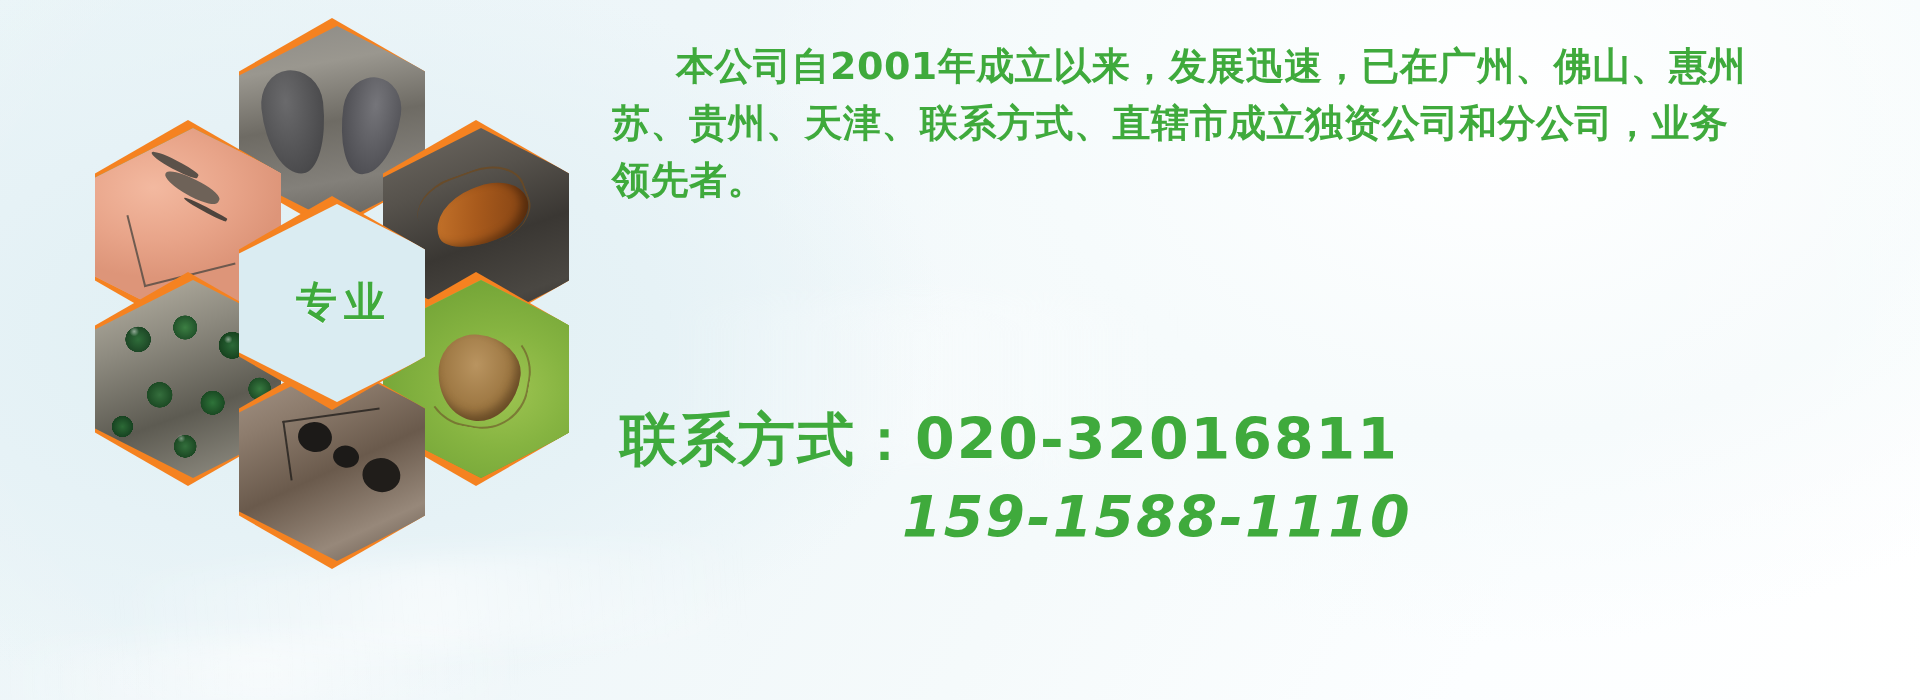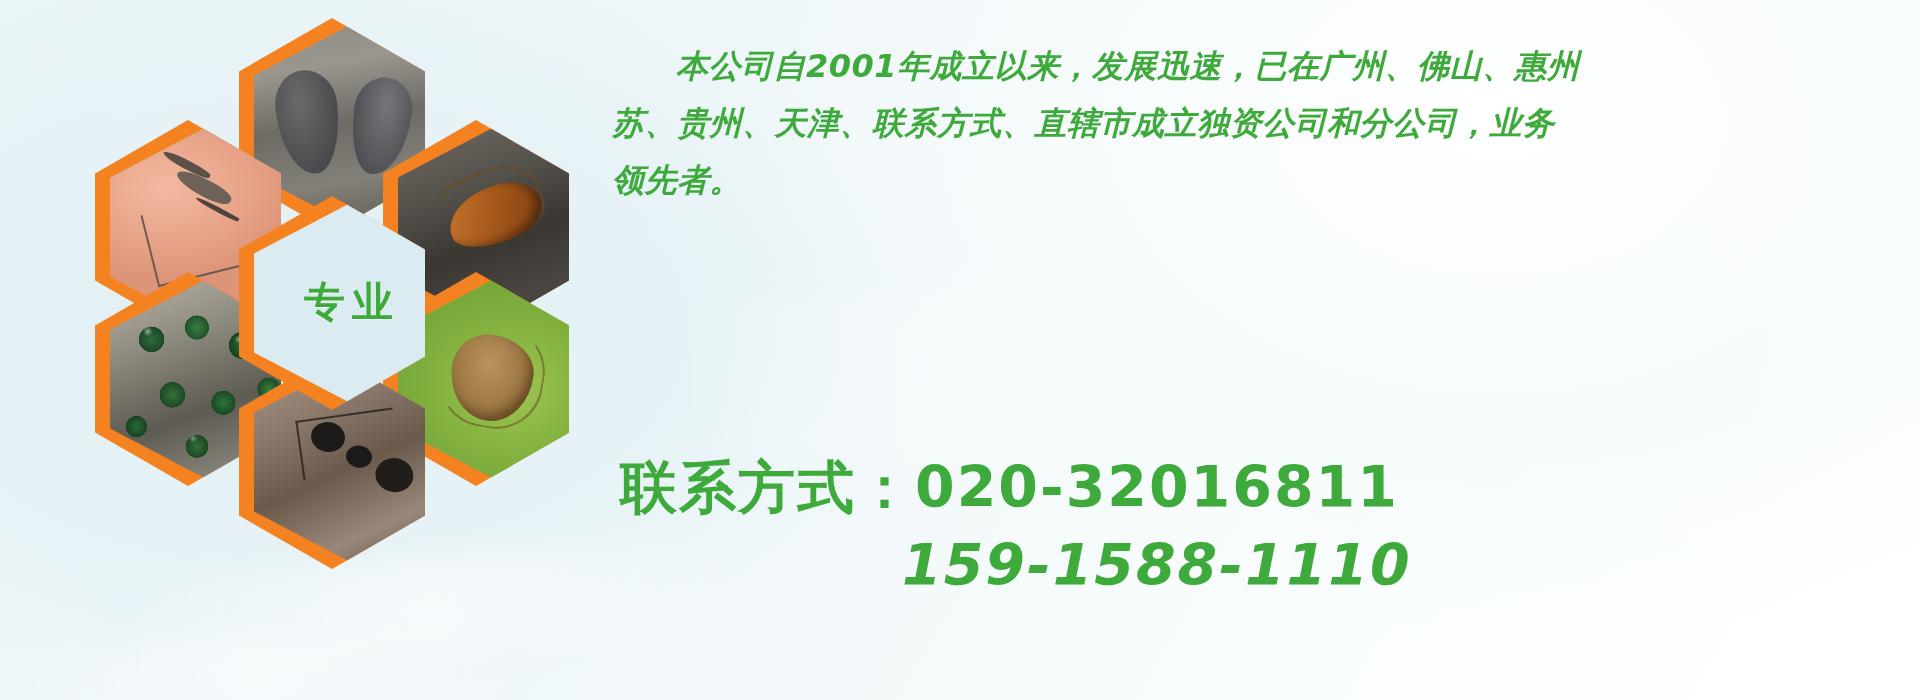--- a/index.html
+++ b/index.html
@@ -45,25 +45,26 @@
   .hex {
     position: absolute;
     width: 186px;
     height: 214px;
     -webkit-clip-path: polygon(50% 0%, 100% 25%, 100% 75%, 50% 100%, 0% 75%, 0% 25%);
     clip-path: polygon(50% 0%, 100% 25%, 100% 75%, 50% 100%, 0% 75%, 0% 25%);
     background: #f58220;
   }
   .hex > .hex-inner {
     position: absolute;
-    left: 15px; top: 8px;
+    left: 0; top: 8px;
     width: 189px; height: 198px;
     -webkit-clip-path: polygon(50% 0%, 100% 25%, 100% 75%, 50% 100%, 0% 75%, 0% 25%);
     clip-path: polygon(50% 0%, 100% 25%, 100% 75%, 50% 100%, 0% 75%, 0% 25%);
     overflow: hidden;
+    padding-left: 7px;
   }
   .hex-photo { position: absolute; inset: 0; }
 
   
   
   .ph-mosquito {
     background:
       radial-gradient(ellipse 130px 90px at 30% 30%, #f3b9a0 0%, #e8a489 60%, #dd9579 100%),
       linear-gradient(160deg, #7fae4a 0%, #6e9f3f 18%, #e9a98d 30%, #e09a7c 100%);
   }
@@ -246,35 +247,33 @@
 
   
   #copy-block {
     position: absolute;
     left: 612px;
     top: 38px;
     width: 1290px;
   }
   .paragraph-line {
     color: #3faa3c;
-    font-size: 32px;
+    font-size: 38px;
     font-weight: 700;
     line-height: 57px;
     letter-spacing: 0.5px;
     white-space: nowrap;
-    font-style: italic;
   }
   .paragraph-line.first { text-indent: 64px; }
 
   #contact-block {
     position: absolute;
     left: 620px;
     top: 400px;
     width: 1200px;
-    margin-top: 48px;
   }
   .contact-line {
     color: #3faa3c;
     font-size: 57px;
     font-weight: 700;
     line-height: 78px;
     letter-spacing: 2px;
     white-space: nowrap;
   }
   .contact-line.phone-secondary {

